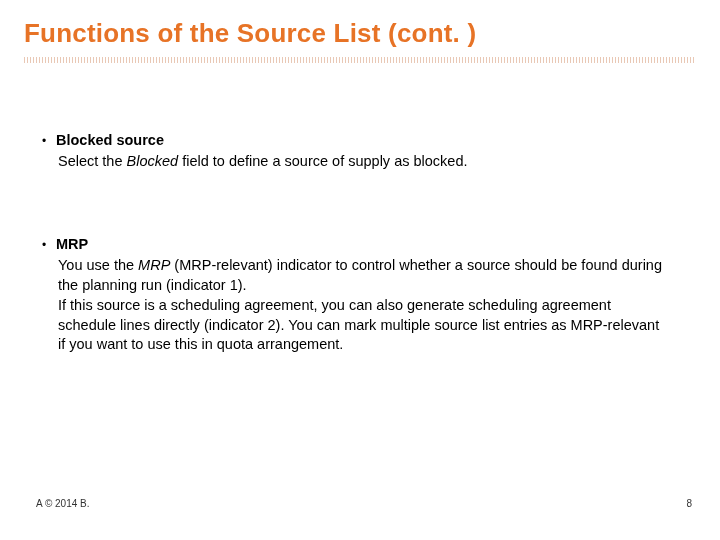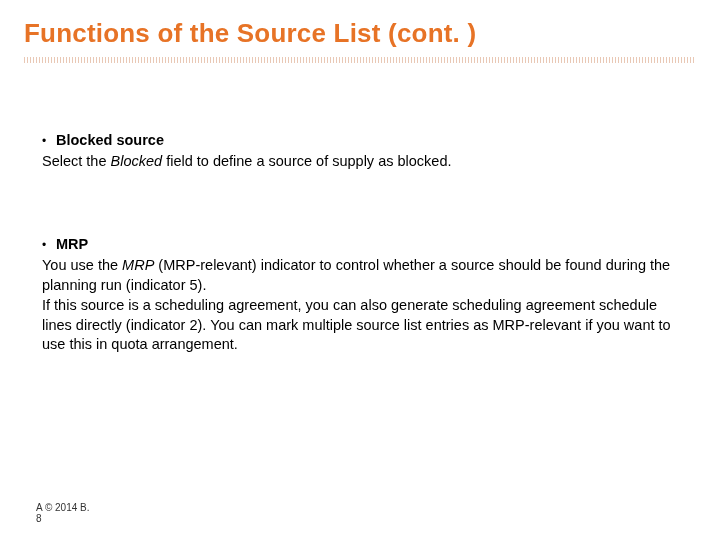--- a/index.html
+++ b/index.html
@@ -4,24 +4,24 @@
 <style>
   * { box-sizing: border-box; margin: 0; padding: 0; }
   html, body { width: 720px; height: 540px; font-family: Arial, Helvetica, sans-serif; background: #fff; color: #000; }
   .slide { width: 720px; height: 540px; position: relative; padding: 18px 24px 0 24px; }
   .title { font-size: 26px; font-weight: 700; color: #e77326; letter-spacing: 0.2px; margin-bottom: 8px; }
   .rule { width: 100%; height: 6px; background: repeating-linear-gradient(90deg,#e9c8b5 0,#e9c8b5 1px,transparent 1px,transparent 3px); margin-bottom: 28px; }
   .content { padding: 0 12px 0 18px; font-size: 14.5px; line-height: 1.35; }
   .bullet-row { display: flex; align-items: baseline; }
   .bullet { width: 14px; flex: 0 0 14px; font-size: 12px; line-height: 1.6; }
   .bullet-label { font-weight: 700; margin-top: 40px; }
-  .para { margin: 1px 0; }
+  .para { margin: 1px 16px; }
   .para .i { font-style: italic; }
   .gap { height: 22px; }
-  .footer { position: absolute; bottom: 16px; left: 36px; right: 28px; display: flex; justify-content: space-between; font-size: 10px; color: #333; flex-direction: column; }
+  .footer { position: absolute; bottom: 31px; left: 36px; right: 28px; display: flex; justify-content: space-between; font-size: 10px; color: #333; }
 </style>
 </head>
 <body>
 
 <div class="slide">
   <div class="title">Functions of the Source List (cont. )</div>
   <div class="rule"></div>
 
   <div class="content">
 
@@ -33,21 +33,21 @@
       <span>Select the </span><span class="i">Blocked</span><span> field to define a source of supply as blocked.</span>
     </div>
 
     <div class="gap"></div>
 
     <div class="bullet-row">
       <div class="bullet">•</div>
       <div class="bullet-label">MRP</div>
     </div>
     <div class="para">
-      <span>You use the </span><span class="i">MRP</span><span> (MRP-relevant) indicator to control whether a source should be found during the planning run (indicator 5).</span>
+      <span>You use the </span><span class="i">MRP</span><span> (MRP-relevant) indicator to control whether a source should be found during the planning run (indicator 1).</span>
     </div>
     <div class="para">
       <span>If this source is a scheduling agreement, you can also generate scheduling agreement schedule lines directly (indicator 2). You can mark multiple source list entries as MRP-relevant if you want to use this in quota arrangement.</span><span class="i"></span><span></span>
     </div>
 
   </div>
 
   <div class="footer">
     <span>A © 2014 B.</span>
     <span>8</span>

